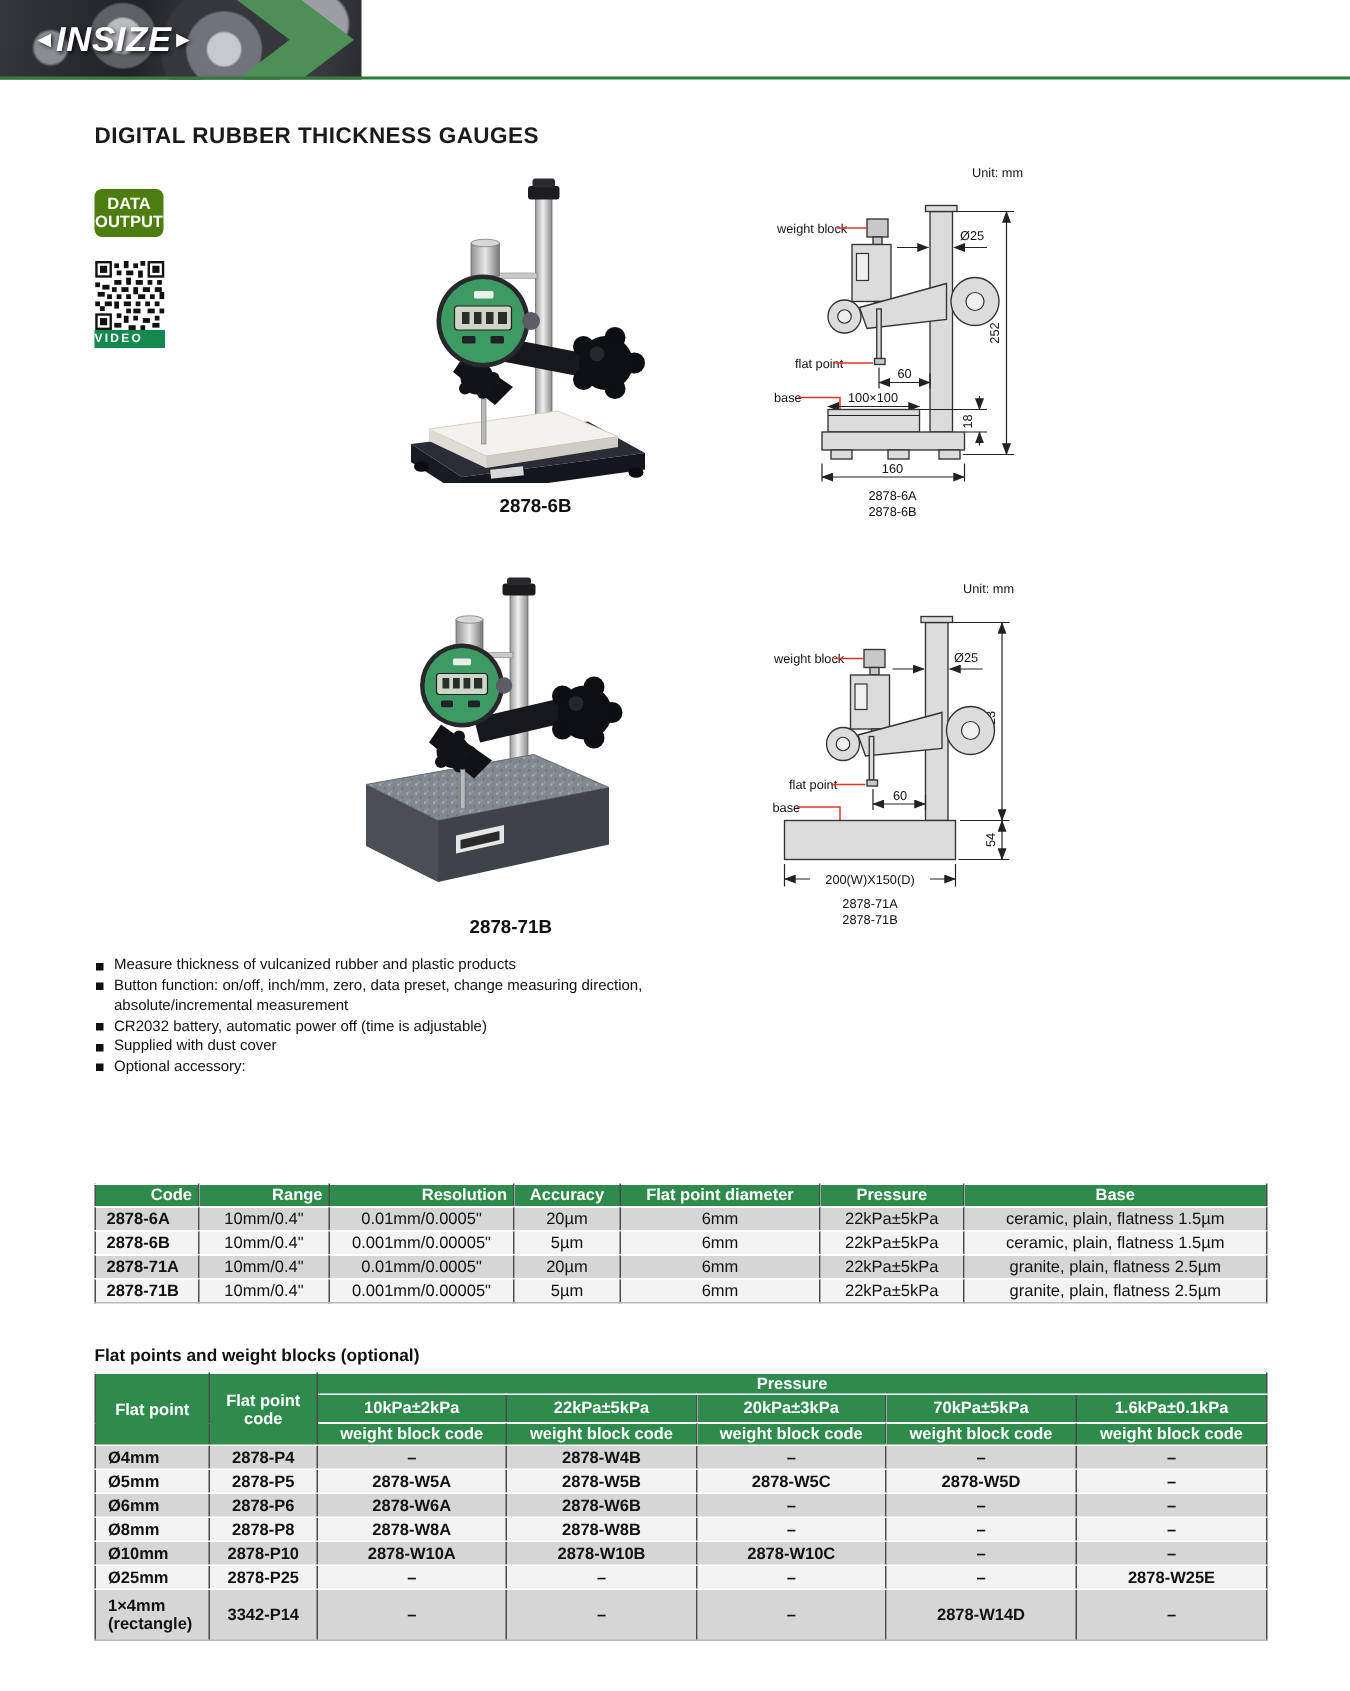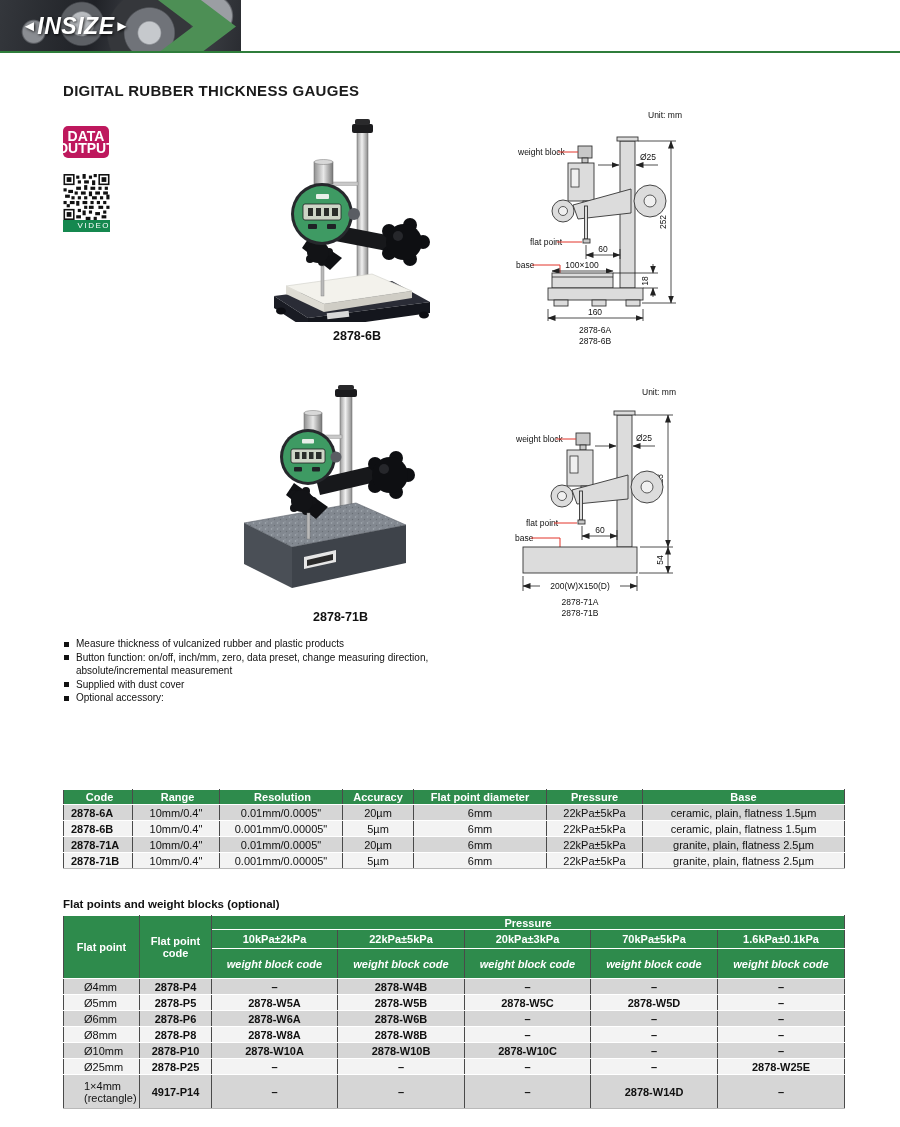--- a/index.html
+++ b/index.html
@@ -19,27 +19,27 @@
     clip-path:polygon(0 0,55% 0,100% 50%,55% 100%,0 100%,45% 50%);}
   .logo{position:absolute;left:22px;top:13px;font-style:italic;font-weight:bold;color:#fff;
         font-size:23px;letter-spacing:.5px;text-shadow:1px 1px 3px rgba(0,0,0,.85);white-space:nowrap;}
   .logo .arr{font-size:15px;vertical-align:3px;}
   .band-line{position:absolute;left:0;top:51px;width:900px;height:2px;background:#2f7d3b;}
 
   .title{position:absolute;left:63px;top:82px;margin:0;font-size:15px;font-weight:bold;
          letter-spacing:.3px;color:#1a1a1a;}
 
   
-  .badge{position:absolute;left:63px;top:126px;width:46px;height:32px;background:#be185d;
-         border-radius:5px;color:#fff;font-weight:bold;font-size:14px;line-height:12px;
+  .badge{position:absolute;left:63px;top:126px;width:46px;height:32px;background:#4d7c0f;
+         border-radius:5px;color:#fff;font-weight:bold;font-size:11px;line-height:12px;
          display:flex;flex-direction:column;align-items:center;justify-content:center;text-align:center;}
   .qr{position:absolute;left:63px;top:174px;width:47px;}
   .qr svg{display:block;background:#fff;}
-  .qr-label{width:47px;height:12px;background:#15884f;color:#fff;font-size:8px;font-weight:normal;
-            letter-spacing:1.5px;text-align:right;line-height:12px;}
+  .qr-label{width:47px;height:12px;background:#15884f;color:#fff;font-size:8px;font-weight:bold;
+            letter-spacing:1.5px;text-align:left;line-height:12px;}
 
   
   .fig1{position:absolute;left:272px;top:116px;width:170px;}
   .fig2{position:absolute;left:228px;top:383px;width:225px;}
   .cap{text-align:center;font-size:12.5px;font-weight:bold;margin-top:3px;color:#111;}
   .diag1{position:absolute;left:500px;top:103px;}
   .diag2{position:absolute;left:490px;top:383px;}
 
   
   .part{fill:#dcdcdc;stroke:#333;stroke-width:.9;}
@@ -62,31 +62,31 @@
   .ctab th,.ctab td{border-left:1px solid #4a4a4a;border-right:1px solid #4a4a4a;
                     border-top:1px solid #fff;border-bottom:1px solid #fff;
                     padding:0 4px;text-align:center;overflow:hidden;}
   .ctab th{background:#2e8b4c;color:#fff;font-weight:bold;font-size:11px;}
   .ctab tr.odd td{background:#d6d6d6;}
   .ctab tr.even td{background:#f3f3f3;}
   .ctab tr.lastrow td{border-bottom:1px solid #b9b9b9;}
   .t1{top:789px;}
   .t1 thead tr{height:15px;}
   .t1 tbody tr{height:16px;}
-  .t1 .hl{text-align:center;padding-left:7px;}
+  .t1 .hl{text-align:right;padding-left:7px;}
   .t1 .cl{text-align:left;padding-left:7px;font-weight:bold;}
   .t2label{position:absolute;left:63px;top:898px;font-size:11.5px;font-weight:bold;color:#111;}
   .t2{top:915px;}
   .t2 tr.hr1{height:14px;}
   .t2 tr.hr2{height:19px;}
-  .t2 tr.hr3{height:30px;font-style:italic;}
+  .t2 tr.hr3{height:15px;}
   .t2 tbody tr{height:16px;}
   .t2 tbody tr.tall{height:34px;}
   .t2 td{font-weight:bold;}
-  .t2 .fp{text-align:left;padding-left:20px;font-weight:normal;}
+  .t2 .fp{text-align:left;padding-left:8px;font-weight:bold;}
 </style>
 </head>
 <body>
 
 <div class="page">
 
   <div class="banner-photo">
     <div class="chevron"></div>
     <div class="logo"><span class="arr">◄</span><span>INSIZE</span><span class="arr">►</span></div>
   </div>
@@ -421,20 +421,21 @@
     <line class="dim" x1="33" y1="203" x2="50" y2="203" marker-start="url(#ars)"></line>
     <line class="dim" x1="130" y1="203" x2="147" y2="203" marker-end="url(#ar)"></line>
     <text class="dt dtm" x="90" y="206">200(W)X150(D)</text>
     <text class="dt dtm" x="90" y="222">2878-71A</text>
     <text class="dt dtm" x="90" y="233">2878-71B</text>
   </svg>
 
   <ul class="features">
     <li>Measure thickness of vulcanized rubber and plastic products</li>
     <li>Button function: on/off, inch/mm, zero, data preset, change measuring direction, absolute/incremental measurement</li>
+    <li>CR2032 battery, automatic power off (time is adjustable)</li>
     <li>Supplied with dust cover</li>
     <li>
       <div>Optional accessory:</div>
     </li>
   </ul>
 
   <table class="ctab t1">
     <colgroup>
       <col style="width:69px">
         <col style="width:87px">
@@ -578,21 +579,21 @@
         <td class="fp">Ø25mm</td>
         <td>2878-P25</td>
         <td>–</td>
         <td>–</td>
         <td>–</td>
         <td>–</td>
         <td>2878-W25E</td>
       </tr>
       <tr class="odd tall lastrow">
         <td class="fp">1×4mm (rectangle)</td>
-        <td>4917-P14</td>
+        <td>3342-P14</td>
         <td>–</td>
         <td>–</td>
         <td>–</td>
         <td>2878-W14D</td>
         <td>–</td>
       </tr>
     </tbody>
   </table>
 
 </div>

